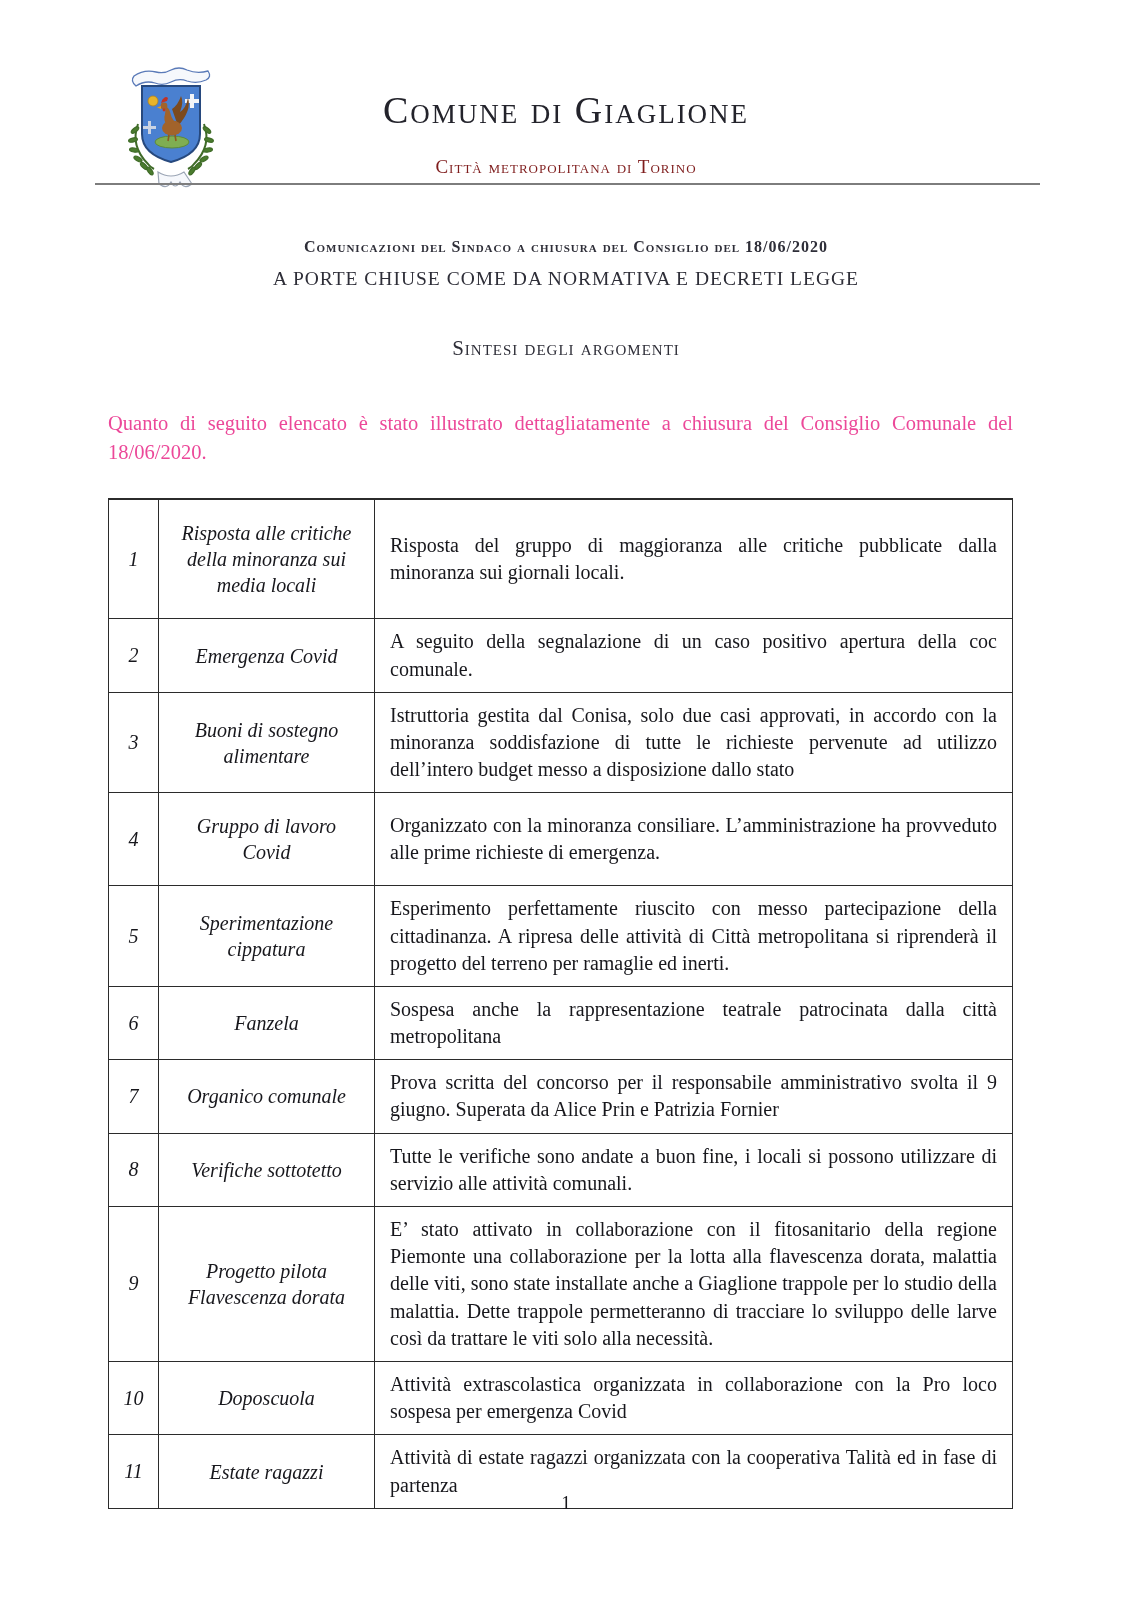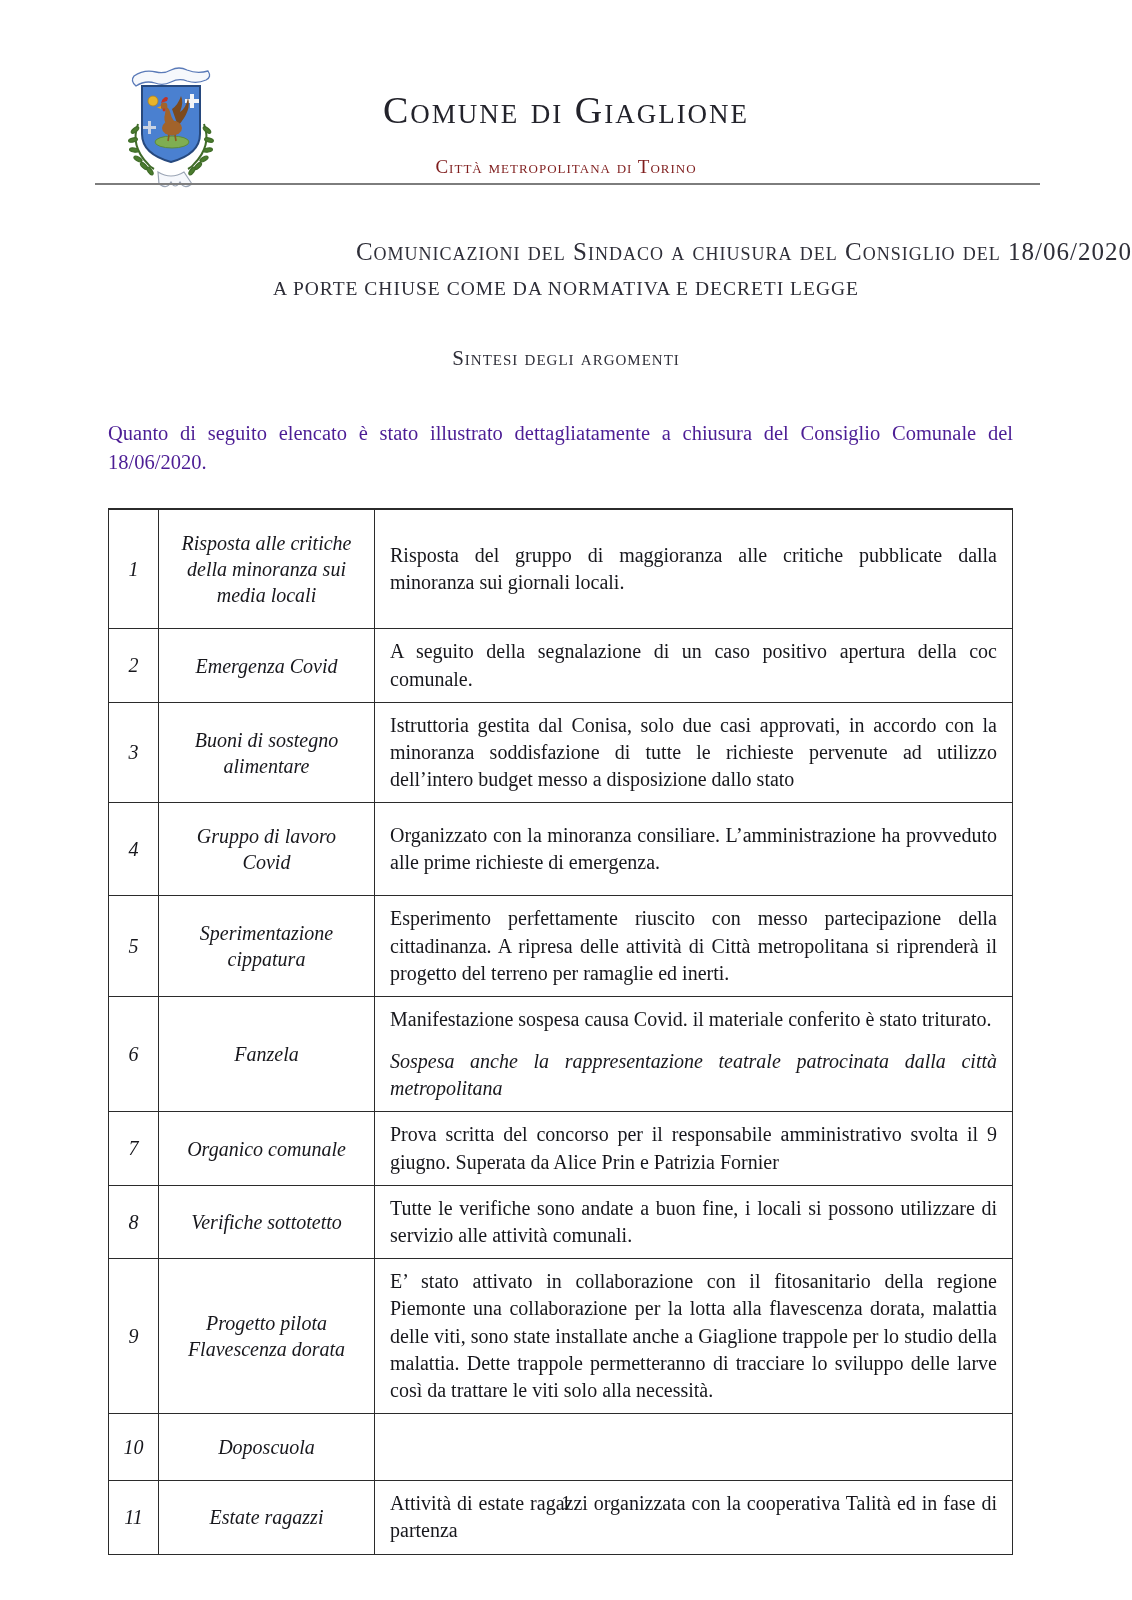--- a/index.html
+++ b/index.html
@@ -24,38 +24,38 @@
     margin-top:24px; font-size:19px; font-variant:small-caps;
     letter-spacing:1px; color:#7f1d1d;
   }
   .header-rule {
     position:absolute; left:95px; top:183px; width:945px; height:0;
     border-top:2px solid #7d7d7d;
   }
 
   
   .doc-title {
-    margin-top:60px; text-align:right;
-    font-size:25px; font-variant:small-caps; letter-spacing:1px;
-    color:#2e2e38; font-weight:400;
+    margin-top:60px; text-align:center;
+    font-size:16px; font-variant:small-caps; letter-spacing:1px;
+    color:#2e2e38; font-weight:700;
   }
   .doc-subtitle {
     margin-top:12px; text-align:center;
     font-size:19.5px; letter-spacing:1px; color:#2e2e38;
   }
   .doc-section {
     margin-top:46px; text-align:center;
     font-size:21px; font-variant:small-caps; letter-spacing:1px;
     color:#2e2e38;
   }
 
   
   .intro {
     margin:48px 120px 0 108px; width:905px;
-    font-size:20.5px; line-height:1.4; text-align:justify; color:#4c1d95;
+    font-size:20.5px; line-height:1.4; text-align:justify; color:#ec4899;
   }
 
   
   .topics-table {
     margin-left:108px; margin-top:32px; width:905px;
     border:1px solid #2b2b2b; border-top:2px solid #2b2b2b;
   }
   .trow { display:flex; border-top:1px solid #2b2b2b; }
   .trow:first-child { border-top:none; }
   .cell-num {
@@ -186,21 +186,20 @@
         <div class="cell-num">5</div>
         <div class="cell-topic">Sperimentazione cippatura</div>
         <div class="cell-desc">
           <p>Esperimento perfettamente riuscito con messo partecipazione della cittadinanza. A ripresa delle attività di Città metropolitana si riprenderà il progetto del terreno per ramaglie ed inerti.</p>
         </div>
       </div>
       <div class="trow">
         <div class="cell-num">6</div>
         <div class="cell-topic">Fanzela</div>
         <div class="cell-desc">
-          <p>Manifestazione sospesa causa Covid. il materiale conferito è stato triturato.</p>
           <p>Sospesa anche la rappresentazione teatrale patrocinata dalla città metropolitana</p>
         </div>
       </div>
       <div class="trow">
         <div class="cell-num">7</div>
         <div class="cell-topic">Organico comunale</div>
         <div class="cell-desc">
           <p>Prova scritta del concorso per il responsabile amministrativo svolta il 9 giugno. Superata da Alice Prin e Patrizia Fornier</p>
         </div>
       </div>
@@ -214,20 +213,23 @@
       <div class="trow">
         <div class="cell-num">9</div>
         <div class="cell-topic">Progetto pilota Flavescenza dorata</div>
         <div class="cell-desc">
           <p>E’ stato attivato in collaborazione con il fitosanitario della regione Piemonte una collaborazione per la lotta alla flavescenza dorata, malattia delle viti, sono state installate anche a Giaglione trappole per lo studio della malattia. Dette trappole permetteranno di tracciare lo sviluppo delle larve così da trattare le viti solo alla necessità.</p>
         </div>
       </div>
       <div class="trow">
         <div class="cell-num">10</div>
         <div class="cell-topic">Doposcuola</div>
+        <div class="cell-desc">
+          <p>Attività extrascolastica organizzata in collaborazione con la Pro loco sospesa per emergenza Covid</p>
+        </div>
       </div>
       <div class="trow">
         <div class="cell-num">11</div>
         <div class="cell-topic">Estate ragazzi</div>
         <div class="cell-desc">
           <p>Attività di estate ragazzi organizzata con la cooperativa Talità ed in fase di partenza</p>
         </div>
       </div>
     </div>
 

